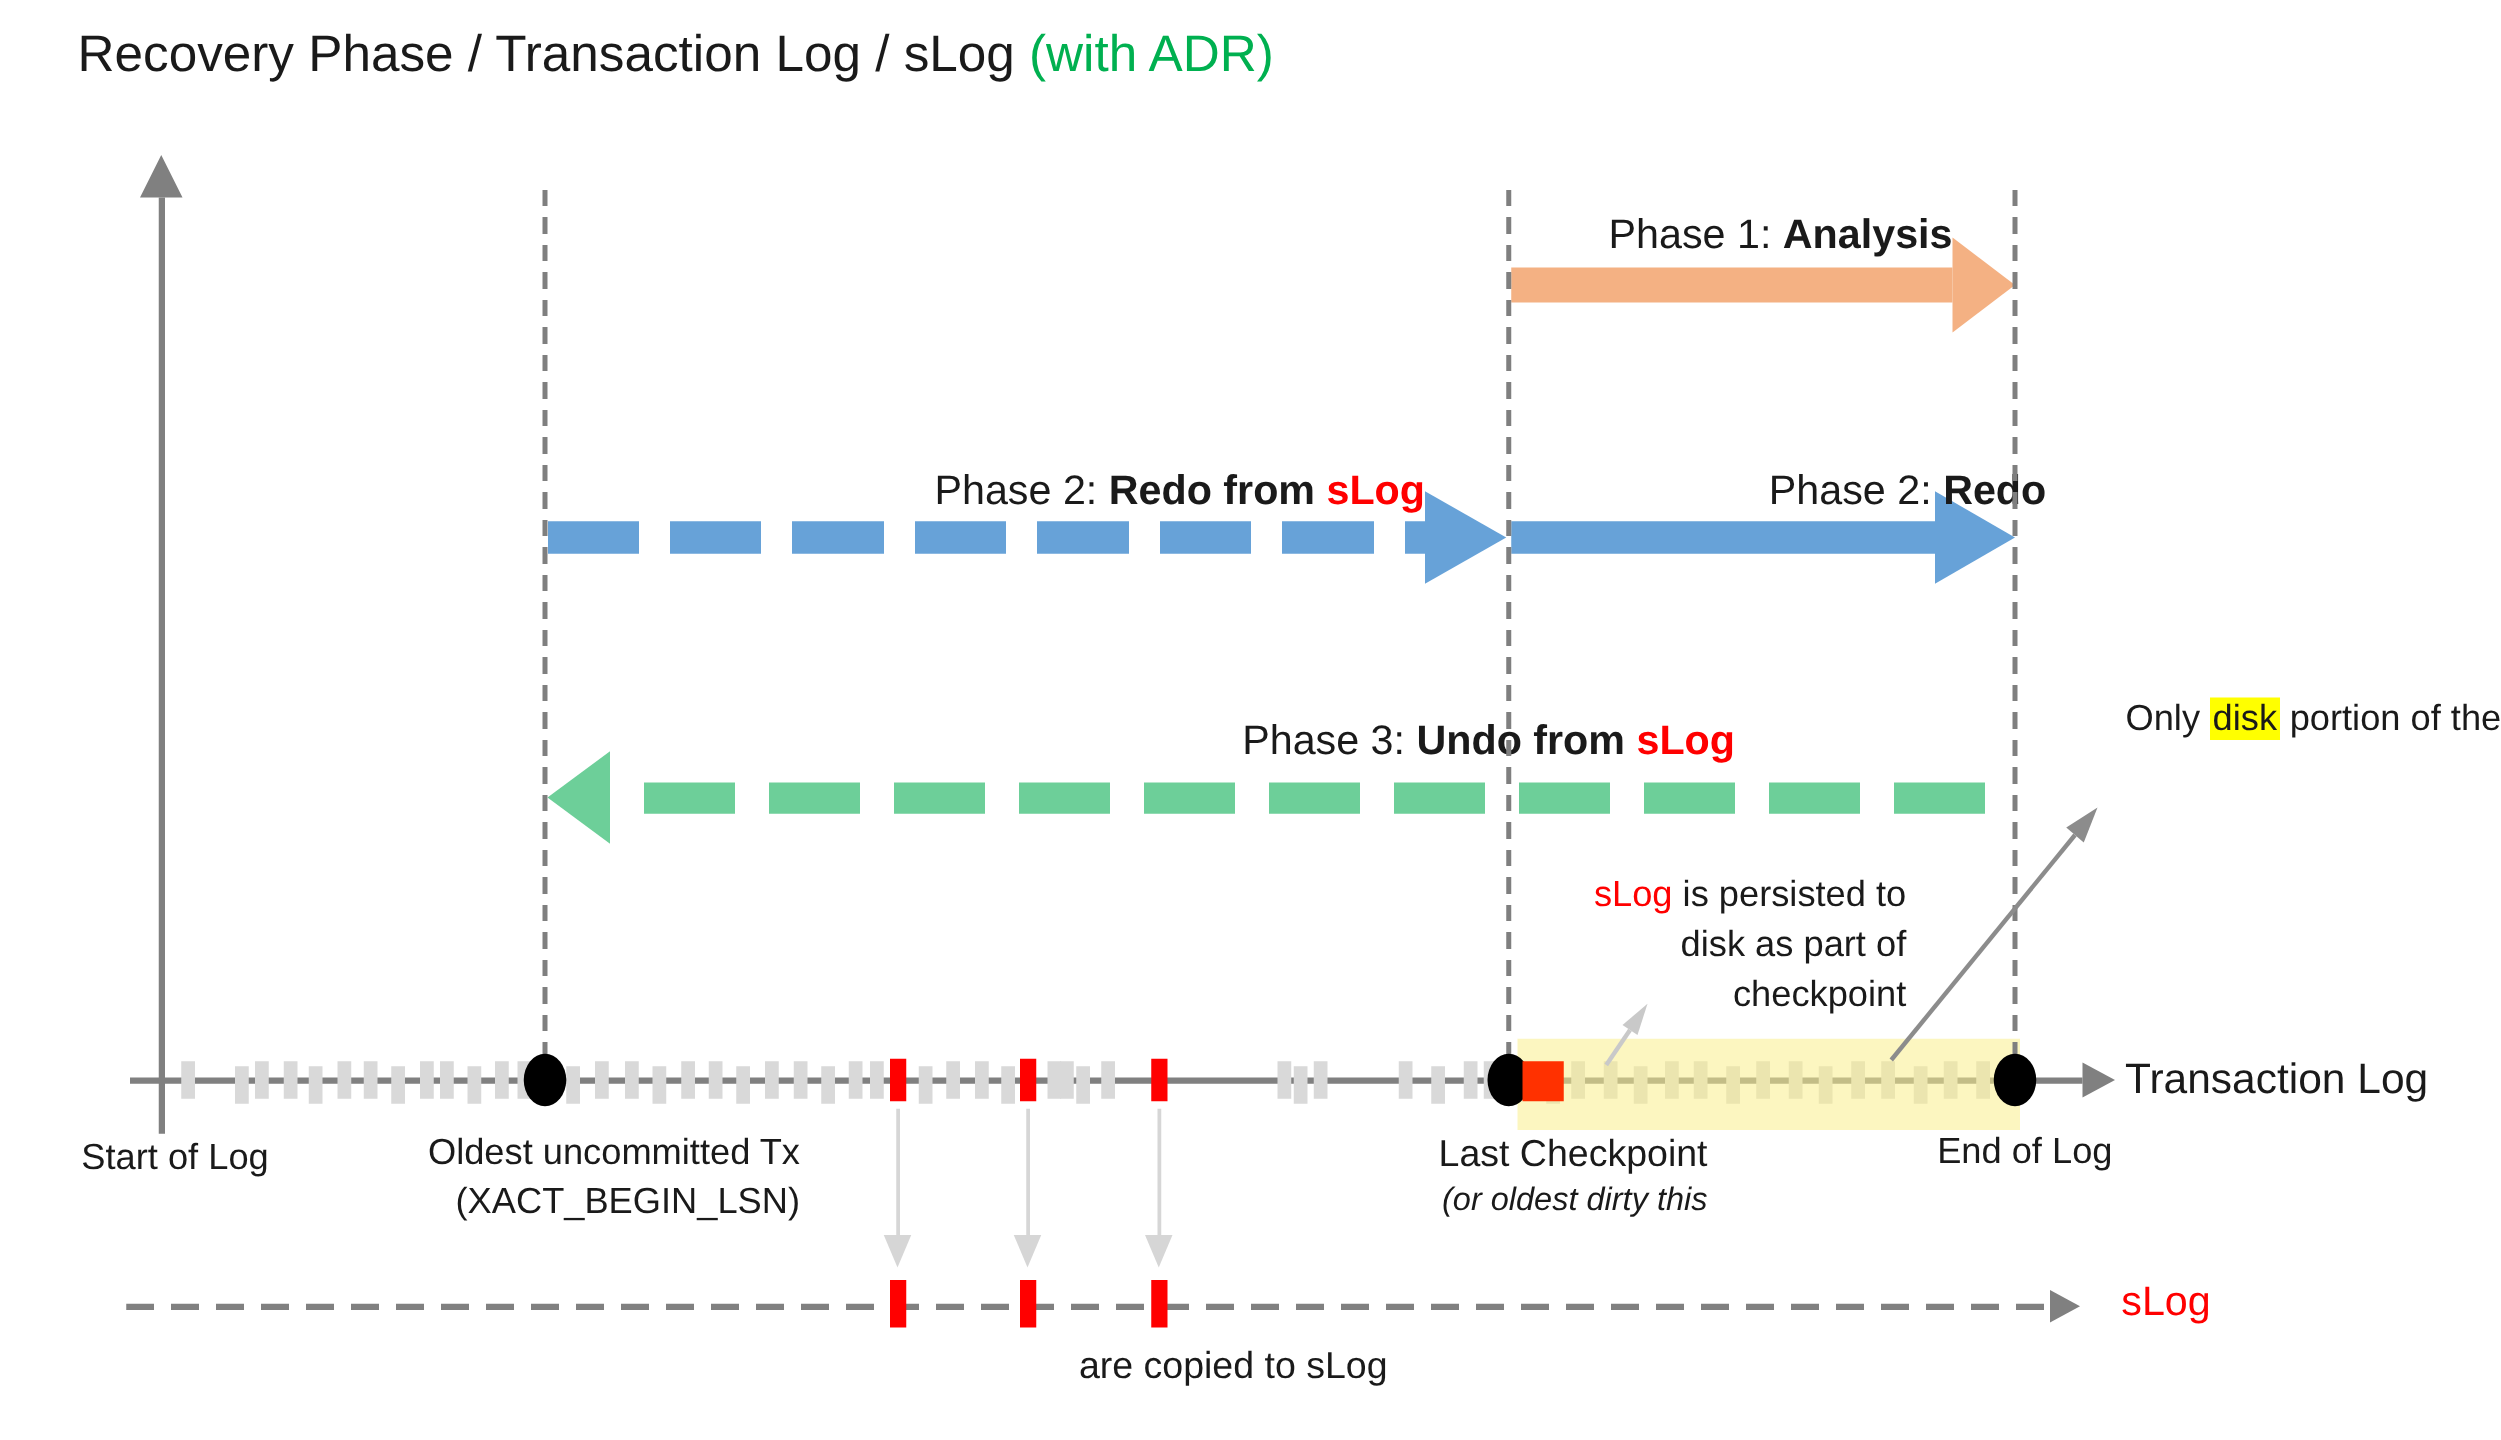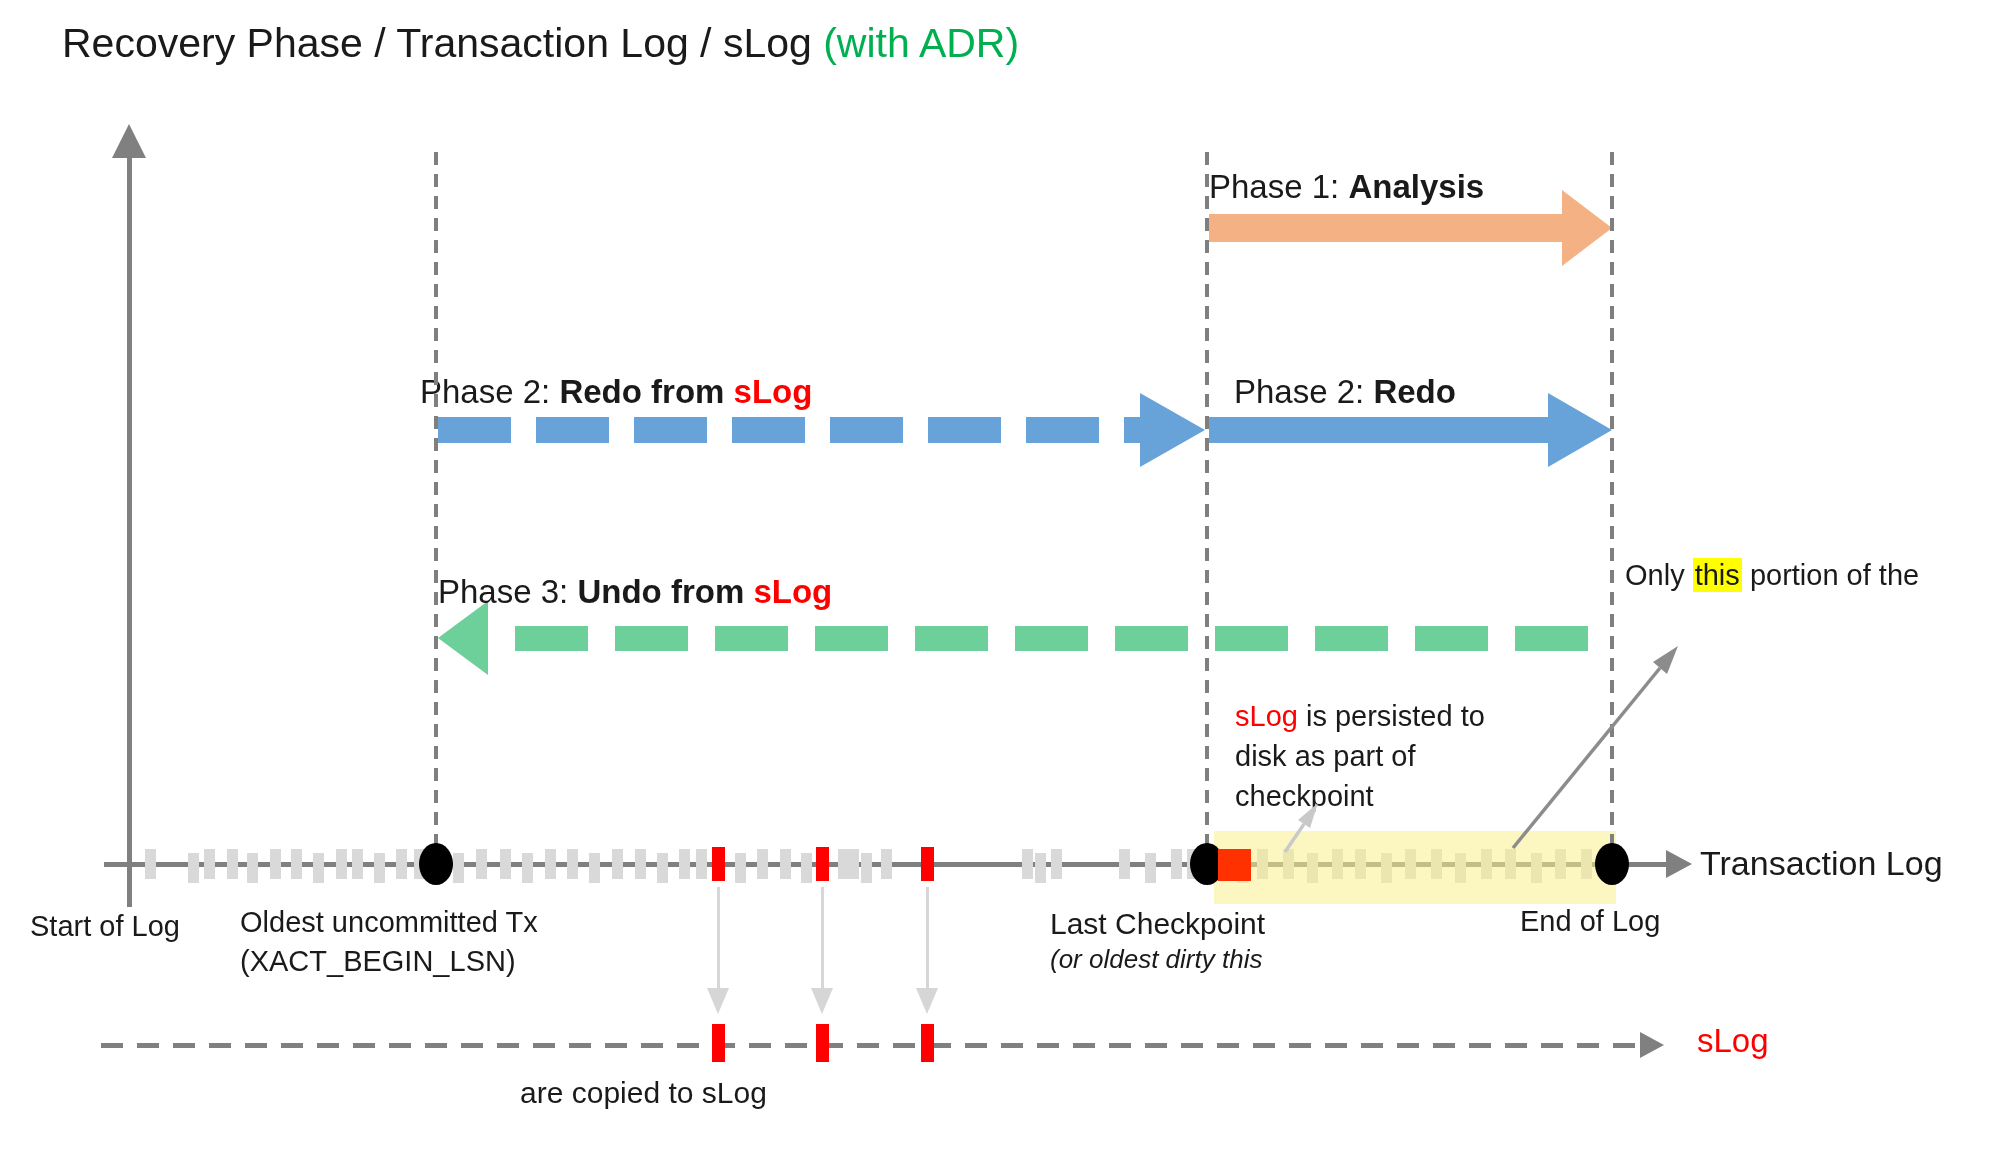--- a/index.html
+++ b/index.html
@@ -1,19 +1,19 @@
 <!DOCTYPE html>
 <html><head>
 <meta charset="utf-8">
 <style>
   html,body{margin:0;padding:0;background:#ffffff;}
   #canvas{position:relative;width:2001px;height:1152px;background:#ffffff;overflow:hidden;
           font-family:"Liberation Sans", sans-serif;color:#1a1a1a;}
   .abs{position:absolute;}
-  .ctr{text-align:left;}
+  .ctr{text-align:right;}
   
   #title{left:62px;top:20px;font-size:41px;white-space:nowrap;}
   #title .adr{color:#00B050;}
   
   #yaxis{left:127px;top:158px;width:5px;height:749px;background:#808080;}
   #yaxis-head{left:112px;top:124px;width:0;height:0;border-left:17px solid transparent;border-right:17px solid transparent;border-bottom:34px solid #808080;}
   #logline{left:104px;top:862px;width:1562px;height:5px;background:#808080;z-index:1;}
   #logline-head{left:1666px;top:850px;width:0;height:0;border-top:14px solid transparent;border-bottom:14px solid transparent;border-left:26px solid #808080;z-index:1;}
   
   .vdash{top:152px;width:4px;height:712px;z-index:3;
@@ -77,34 +77,34 @@
   <div id="logline-head" class="abs"></div>
 
   <div class="abs vdash" style="left:434px"></div>
   <div class="abs vdash" style="left:1205px"></div>
   <div class="abs vdash" style="left:1610px"></div>
 
   <div class="abs phase-label ctr" style="left:1209px;top:168px;width:353px"><span>Phase 1: </span><b>Analysis</b></div>
   <div id="p1-body" class="abs"></div>
   <div id="p1-head" class="abs"></div>
 
-  <div class="abs phase-label ctr" style="left:420px;top:373px;width:702px"><span>Phase 2: </span><b>Redo from </b><b class="red">sLog</b></div>
+  <div class="abs phase-label ctr" style="left:438px;top:373px;width:702px"><span>Phase 2: </span><b>Redo from </b><b class="red">sLog</b></div>
   <div id="p2s-body" class="abs"></div>
   <div id="p2s-head" class="abs"></div>
 
   <div class="abs phase-label ctr" style="left:1234px;top:373px;width:403px"><span>Phase 2: </span><b>Redo</b></div>
   <div id="p2-body" class="abs"></div>
   <div id="p2-head" class="abs"></div>
 
   <div class="abs phase-label ctr" style="left:438px;top:573px;width:950px"><span>Phase 3: </span><b>Undo from </b><b class="red">sLog</b></div>
   <div id="p3-head" class="abs"></div>
   <div id="p3-body" class="abs"></div>
 
   <div id="note-scanned" class="abs ctr">
-    <div><span>Only </span><span class="hl">this</span><span> portion of the</span></div>
+    <div><span>Only </span><span class="hl">disk</span><span> portion of the</span></div>
   </div>
 
   <div id="note-persist" class="abs ctr">
     <div><span class="red">sLog</span><span> is persisted to</span></div>
     <div>disk as part of</div>
     <div>checkpoint</div>
   </div>
 
   <div id="yellow-region" class="abs"></div>
 

